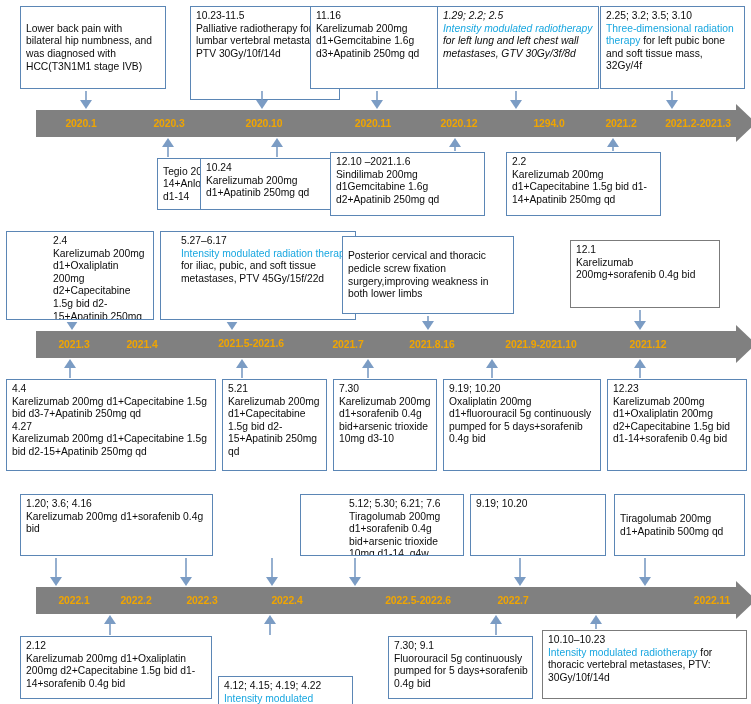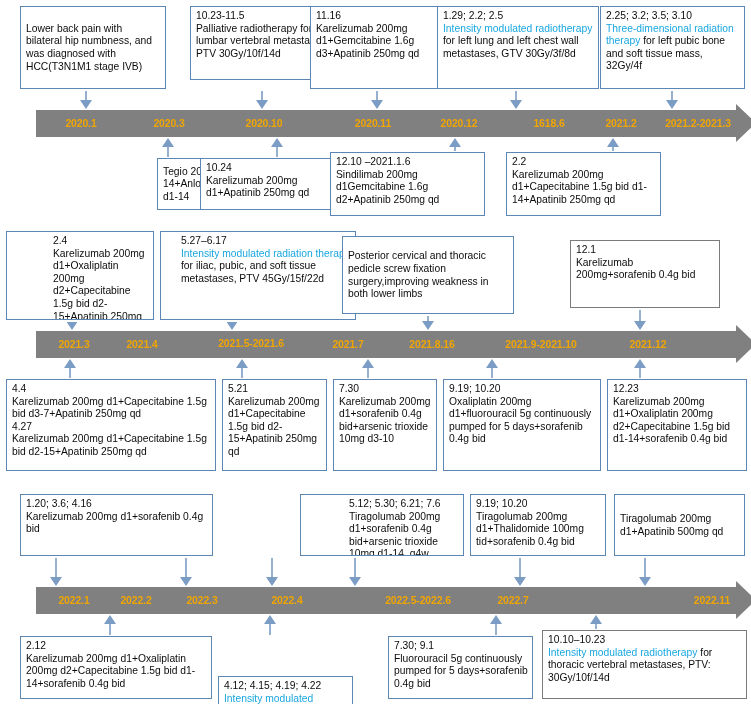--- a/index.html
+++ b/index.html
@@ -61,21 +61,21 @@
 <div class="canvas">
 
 <div class="bar" style="left: 36px; top: 110px; width: 700px;">
       <span class="tip"></span>
     </div>
     <div class="tick" style="left: 36px; width: 90px; top: 110px;">2020.1</div>
     <div class="tick" style="left: 126px; width: 86px; top: 110px;">2020.3</div>
     <div class="tick" style="left: 212px; width: 104px; top: 110px;">2020.10</div>
     <div class="tick" style="left: 330px; width: 86px; top: 110px;">2020.11</div>
     <div class="tick" style="left: 416px; width: 86px; top: 110px;">2020.12</div>
-    <div class="tick" style="left: 512px; width: 74px; top: 110px;">1618.6</div>
+    <div class="tick" style="left: 512px; width: 74px; top: 110px;">1294.0</div>
     <div class="tick" style="left: 586px; width: 70px; top: 110px;">2021.2</div>
     <div class="tick" style="left: 650px; width: 96px; top: 110px;">2021.2-2021.3</div>
     <div class="bar" style="left: 36px; top: 331px; width: 700px;">
       <span class="tip"></span>
     </div>
     <div class="tick" style="left: 36px; width: 76px; top: 331px;">2021.3</div>
     <div class="tick" style="left: 104px; width: 76px; top: 331px;">2021.4</div>
     <div class="tick" style="left: 188px; width: 126px; top: 330px;">2021.5-2021.6</div>
     <div class="tick" style="left: 312px; width: 72px; top: 331px;">2021.7</div>
     <div class="tick" style="left: 384px; width: 96px; top: 331px;">2021.8.16</div>
@@ -93,41 +93,41 @@
     <div class="tick" style="left: 678px; width: 68px; top: 587px;">2022.11</div>
     <div class="box vcenter" style="left: 20px; top: 6px; width: 146px; height: 83px;">
       <p>Lower back pain with bilateral hip numbness, and was diagnosed with HCC(T3N1M1 stage IVB)</p>
     </div>
     <div class="arrow" style="left: 80px; top: 91px; height: 18px;">
       <svg width="12" height="18" viewBox="0 0 12 18">
         <path d="M6 18 L0 9 L12 9 Z" fill="#7b9cc4"></path>
         <line x1="6" y1="0" x2="6" y2="10" stroke="#7b9cc4" stroke-width="1.6"></line>
       </svg>
     </div>
-    <div class="box" style="left: 190px; top: 6px; width: 150px; height: 74px;">
+    <div class="box" style="left: 190px; top: 6px; width: 150px; height: 94px;">
       <p>10.23-11.5</p>
       <p>Palliative radiotherapy for lumbar vertebral metastases, PTV 30Gy/10f/14d</p>
     </div>
     <div class="arrow" style="left: 256px; top: 91px; height: 18px;">
       <svg width="12" height="18" viewBox="0 0 12 18">
         <path d="M6 18 L0 9 L12 9 Z" fill="#7b9cc4"></path>
         <line x1="6" y1="0" x2="6" y2="10" stroke="#7b9cc4" stroke-width="1.6"></line>
       </svg>
     </div>
     <div class="box" style="left: 310px; top: 6px; width: 133px; height: 83px;">
       <p>11.16</p>
       <p>Karelizumab 200mg d1+Gemcitabine 1.6g d3+Apatinib 250mg qd</p>
     </div>
     <div class="arrow" style="left: 371px; top: 91px; height: 18px;">
       <svg width="12" height="18" viewBox="0 0 12 18">
         <path d="M6 18 L0 9 L12 9 Z" fill="#7b9cc4"></path>
         <line x1="6" y1="0" x2="6" y2="10" stroke="#7b9cc4" stroke-width="1.6"></line>
       </svg>
     </div>
-    <div class="box" style="left: 437px; top: 6px; width: 162px; height: 83px;">
+    <div class="box" style="left: 437px; top: 6px; width: 162px; height: 83px; font-style: italic;">
       <p>1.29; 2.2; 2.5</p>
       <p><span class="hl">Intensity modulated radiotherapy</span> for left lung and left chest wall metastases, GTV 30Gy/3f/8d</p>
     </div>
     <div class="arrow" style="left: 510px; top: 91px; height: 18px;">
       <svg width="12" height="18" viewBox="0 0 12 18">
         <path d="M6 18 L0 9 L12 9 Z" fill="#7b9cc4"></path>
         <line x1="6" y1="0" x2="6" y2="10" stroke="#7b9cc4" stroke-width="1.6"></line>
       </svg>
     </div>
     <div class="box" style="left: 600px; top: 6px; width: 145px; height: 83px;">
@@ -285,21 +285,20 @@
       <p>Tiragolumab 200mg d1+sorafenib 0.4g bid+arsenic trioxide 10mg d1-14, q4w</p>
     </div>
     <div class="arrow" style="left: 349px; top: 558px; height: 28px;">
       <svg width="12" height="28" viewBox="0 0 12 28">
         <path d="M6 28 L0 19 L12 19 Z" fill="#7b9cc4"></path>
         <line x1="6" y1="0" x2="6" y2="20" stroke="#7b9cc4" stroke-width="1.6"></line>
       </svg>
     </div>
     <div class="box" style="left: 470px; top: 494px; width: 136px; height: 62px;">
       <p>9.19; 10.20</p>
-      <p>Tiragolumab 200mg d1+Thalidomide 100mg tid+sorafenib 0.4g bid</p>
     </div>
     <div class="arrow" style="left: 514px; top: 558px; height: 28px;">
       <svg width="12" height="28" viewBox="0 0 12 28">
         <path d="M6 28 L0 19 L12 19 Z" fill="#7b9cc4"></path>
         <line x1="6" y1="0" x2="6" y2="20" stroke="#7b9cc4" stroke-width="1.6"></line>
       </svg>
     </div>
     <div class="box vcenter" style="left: 614px; top: 494px; width: 131px; height: 62px;">
       <p>Tiragolumab 200mg d1+Apatinib 500mg qd</p>
     </div>

